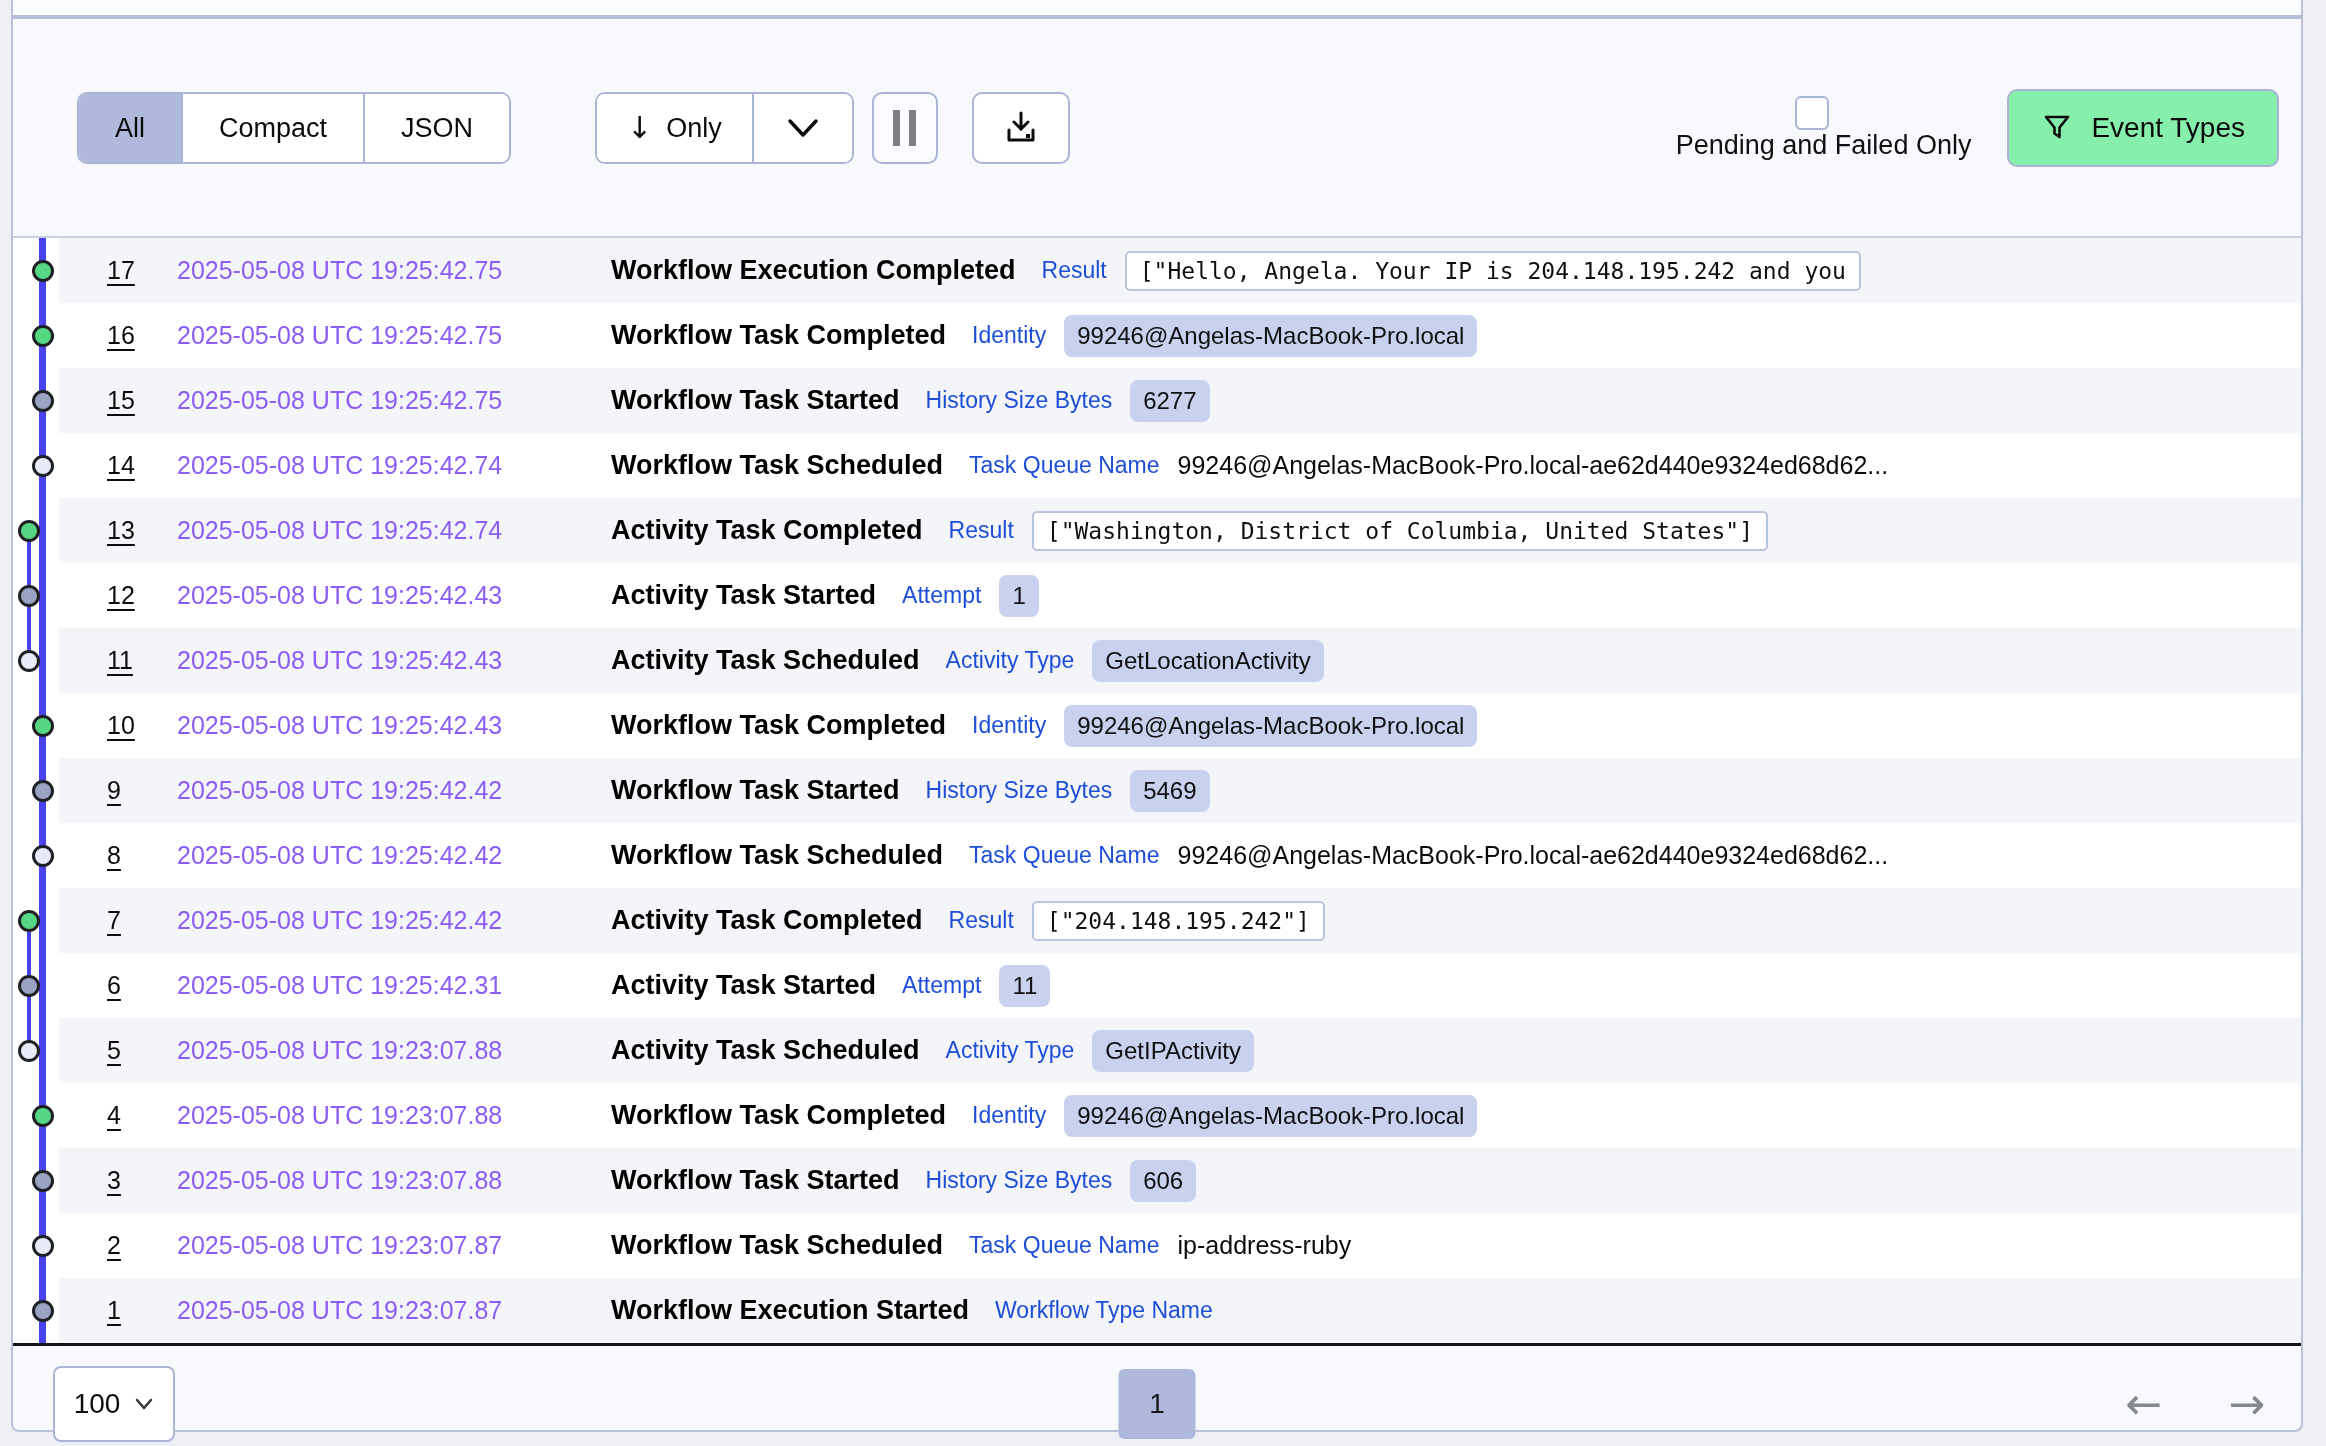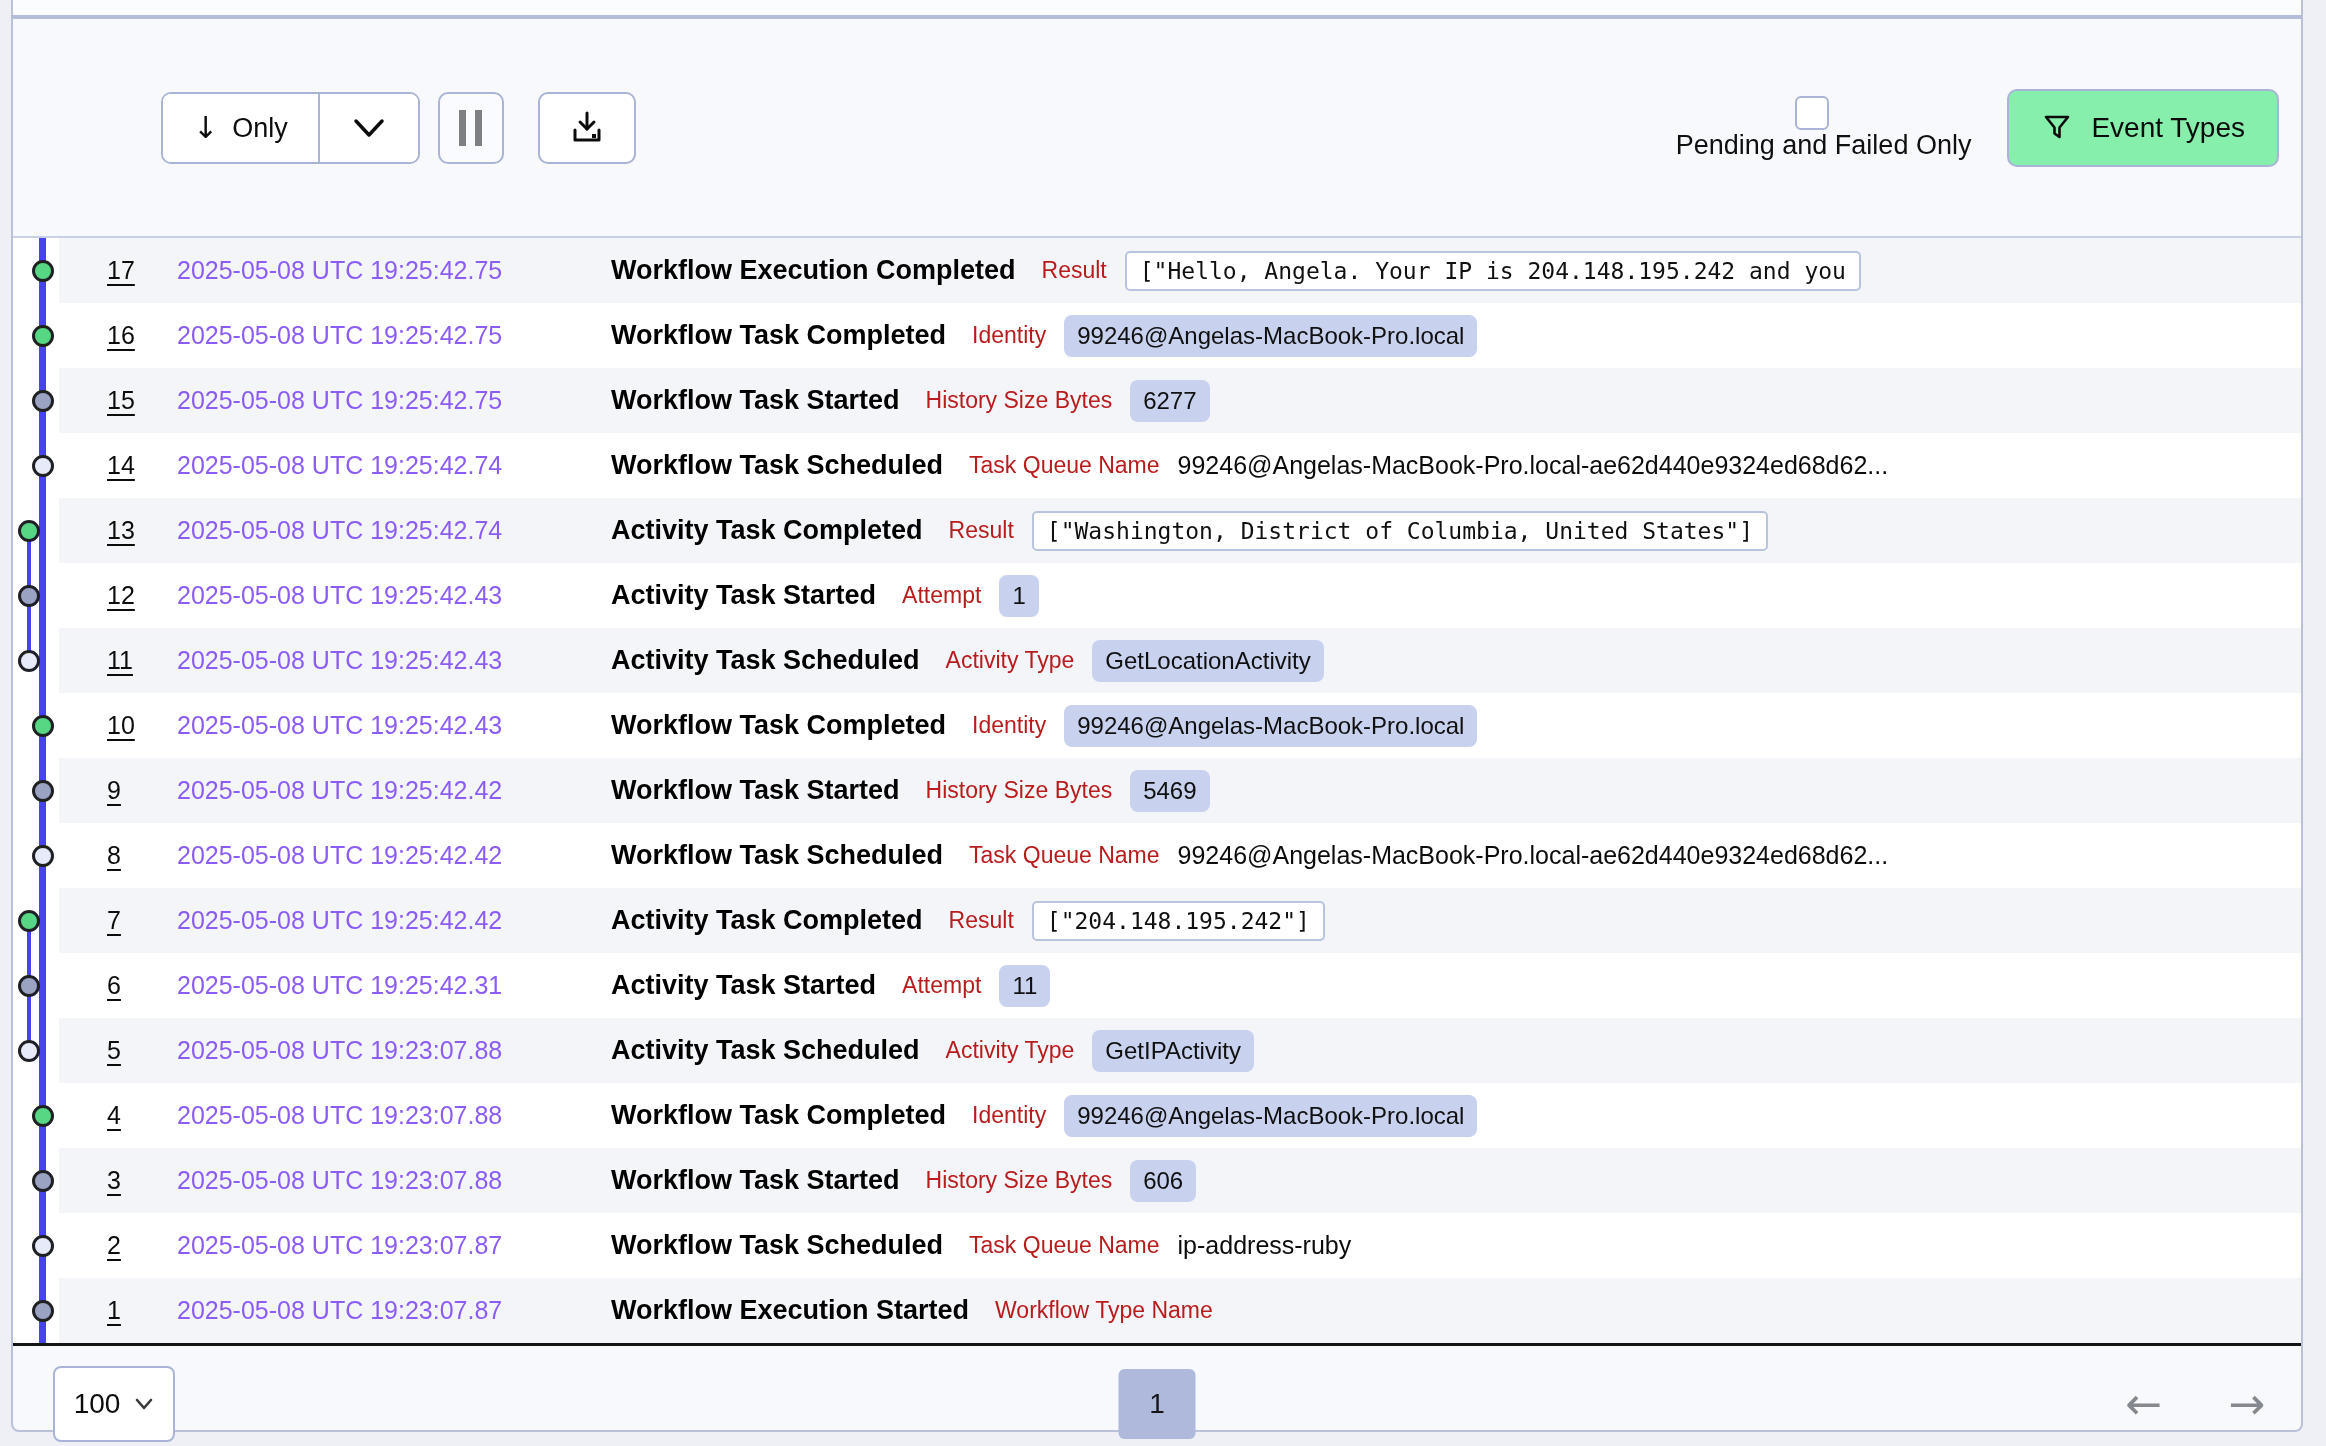--- a/index.html
+++ b/index.html
@@ -95,21 +95,21 @@
   .dot-started{ background:#9aa4c2; }
   .dot-scheduled{ background:#e7ebf9; }
   .ev-id{
     width:48px; flex:none; font-size:25px; color:#0c0c0c;
     text-decoration:underline; text-underline-offset:5px; text-decoration-thickness:2px;
     cursor:pointer;
     margin-left:28px;
   }
   .ev-time{ width:412px; flex:none; margin-left:22px; font-size:25px; color:#8b5cf6; }
   .ev-name{ font-size:27px; font-weight:700; color:#000; margin-left:22px; }
-  .ev-label{ font-size:23px; color:#b91c1c; margin-left:26px; }
+  .ev-label{ font-size:23px; color:#1d4ed8; margin-left:26px; }
   .ev-value{ margin-left:18px; }
   .val-chip{
     background:#c8d2ee; border-radius:8px; padding:7px 13px;
     font-size:24px; color:#101010;
   }
   .val-code{
     background:#fff; border:2px solid #b9c4de; border-radius:5px; padding:5px 13px;
     font-family:"DejaVu Sans Mono","Liberation Mono",monospace; font-size:23px; color:#101010;
   }
   .val-link{
@@ -140,20 +140,25 @@
   svg{ display:block; }
 </style>
 </head>
 <body>
 
 <div class="top-strip"></div>
 
 <div class="card">
 
   <div class="toolbar">
+    <div class="tab-group">
+      <button class="tab selected">All</button>
+      <button class="tab">Compact</button>
+      <button class="tab">JSON</button>
+    </div>
 
     <div class="sort-group">
       <button class="sort-main">
         <span class="dir-glyph">↓</span>
         <span>Only</span>
       </button>
       <button class="sort-caret">
         <span>
           <svg width="34" height="22" viewBox="0 0 34 22">
               <polyline points="4,4 17,18 30,4" fill="none" stroke="#0c0c0c" stroke-width="3.5" stroke-linecap="round" stroke-linejoin="round"></polyline>

